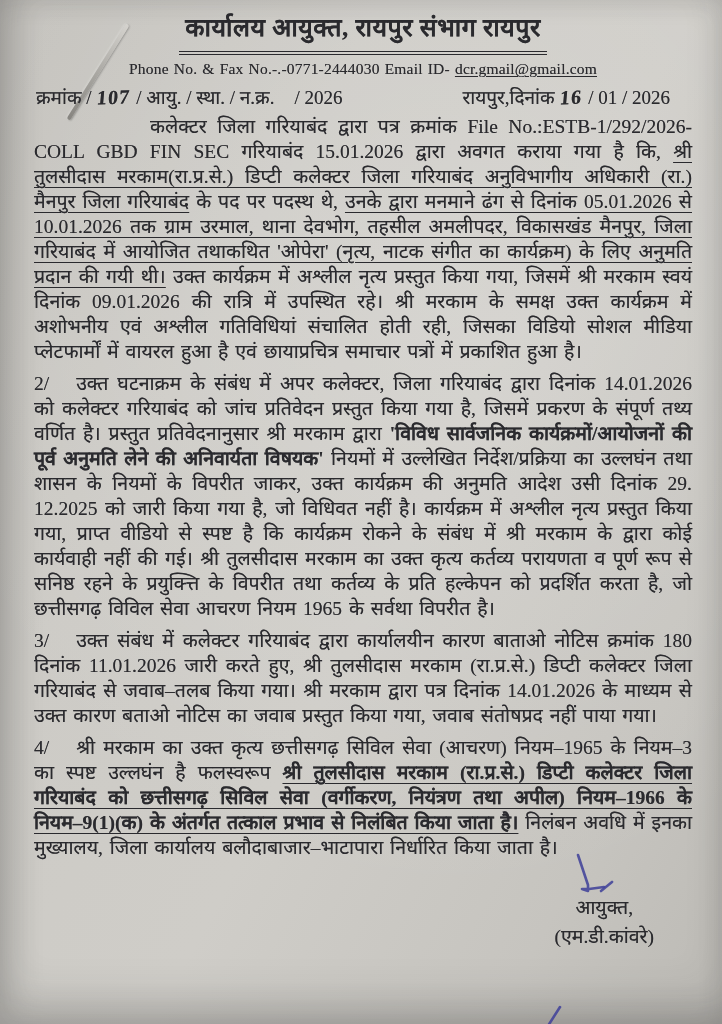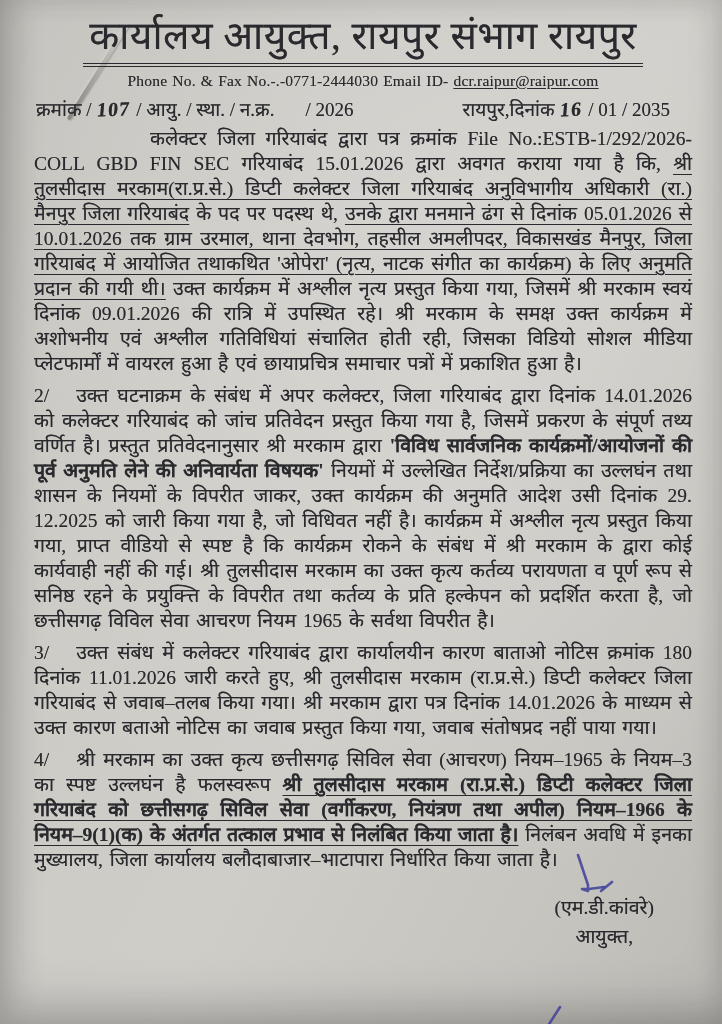--- a/index.html
+++ b/index.html
@@ -39,25 +39,25 @@
     border-radius: 2px;
     opacity: 0.8;
   }
   .content {
     position: absolute;
     left: 34px; right: 30px; top: 12px;
   }
   .title-wrap { text-align: center; }
   .title {
     display: inline-block;
-    font-size: 39px;
-    font-weight: 400;
+    font-size: 25px;
+    font-weight: 700;
     letter-spacing: 0.5px;
     border-bottom: 4px double var(--ink);
-    padding: 0 6px 2px 6px;
+    padding: 0 6px 8px 6px;
     line-height: 1.25;
   }
   .contact {
     text-align: center;
     font-size: 15.5px;
     margin-top: 5px;
     letter-spacing: 0.2px;
     word-spacing: 1px;
   }
   .contact .email { text-decoration: underline; text-underline-offset: 2px; }
@@ -69,21 +69,21 @@
     letter-spacing: 2px;
   }
   .ref-row {
     display: flex;
     justify-content: space-between;
     font-size: 19px;
     margin-top: 5px;
     line-height: 28px;
   }
   .ref-left { padding-left: 2px; }
-  .ref-year { margin-left: 31px; }
+  .ref-year { margin-left: 20px; }
   .ref-right { padding-right: 22px; }
   .hw {
     display: inline-block;
     transform: skew(-7deg) rotate(-2deg);
     font-weight: 600;
     font-size: 1.06em;
     letter-spacing: 1px;
     padding: 0 1px;
   }
   .body-text { margin-top: 2px; }
@@ -126,49 +126,49 @@
 
   <div class="crease"></div>
 
   <div class="content">
 
     <div class="title-wrap">
       <span class="title">कार्यालय आयुक्त, रायपुर संभाग रायपुर</span>
     </div>
 
     <div class="contact">
-      <span>Phone No. &amp; Fax No.-.-0771-2444030  Email ID- </span><span class="email">dcr.raipur@raipur.com</span>
+      <span>Phone No. &amp; Fax No.-.-0771-2444030  Email ID- </span><span class="email">dcr.gmail@gmail.com</span>
     </div>
 
 
     <div class="ref-row">
       <div class="ref-left">
         <span>क्रमांक / </span><span class="hw">107</span><span> / आयु. / स्था. / न.क्र.</span><span class="ref-year">/ 2026</span>
       </div>
       <div class="ref-right">
-        <span>रायपुर,दिनांक </span><span class="hw">16</span><span> / 01 / 2035</span>
+        <span>रायपुर,दिनांक </span><span class="hw">16</span><span> / 01 / 2026</span>
       </div>
     </div>
 
     <div class="body-text" id="paras">
         <p class="para indent"><span>कलेक्टर जिला गरियाबंद द्वारा पत्र क्रमांक File No.:ESTB-1/292/2026-COLL GBD FIN SEC गरियाबंद 15.01.2026 द्वारा अवगत कराया गया है कि, </span><span class="u">श्री तुलसीदास मरकाम(रा.प्र.से.) डिप्टी कलेक्टर जिला गरियाबंद अनुविभागीय अधिकारी (रा.) मैनपुर जिला गरियाबंद</span><span> के पद पर पदस्थ थे, </span><span class="u">उनके द्वारा मनमाने ढंग से दिनांक 05.01.2026 से 10.01.2026 तक ग्राम उरमाल, थाना देवभोग, तहसील अमलीपदर, विकासखंड मैनपुर, जिला गरियाबंद में आयोजित तथाकथित 'ओपेरा' (नृत्य, नाटक संगीत का कार्यक्रम) के लिए अनुमति प्रदान की गयी थी।</span><span> उक्त कार्यक्रम में अश्लील नृत्य प्रस्तुत किया गया, जिसमें श्री मरकाम स्वयं दिनांक 09.01.2026 की रात्रि में उपस्थित रहे। श्री मरकाम के समक्ष उक्त कार्यक्रम में अशोभनीय एवं अश्लील गतिविधियां संचालित होती रही, जिसका विडियो सोशल मीडिया प्लेटफार्मों में वायरल हुआ है एवं छायाप्रचित्र समाचार पत्रों में प्रकाशित हुआ है।</span></p>
         <p class="para"><span class="pnum">2/</span><span>उक्त घटनाक्रम के संबंध में अपर कलेक्टर, जिला गरियाबंद द्वारा दिनांक 14.01.2026 को कलेक्टर गरियाबंद को जांच प्रतिवेदन प्रस्तुत किया गया है, जिसमें प्रकरण के संपूर्ण तथ्य वर्णित है। प्रस्तुत प्रतिवेदनानुसार श्री मरकाम द्वारा </span><span class="b">'विविध सार्वजनिक कार्यक्रमों/आयोजनों की पूर्व अनुमति लेने की अनिवार्यता विषयक'</span><span> नियमों में उल्लेखित निर्देश/प्रक्रिया का उल्लघंन तथा शासन के नियमों के विपरीत जाकर, उक्त कार्यक्रम की अनुमति आदेश उसी दिनांक 29. 12.2025 को जारी किया गया है, जो विधिवत नहीं है। कार्यक्रम में अश्लील नृत्य प्रस्तुत किया गया, प्राप्त वीडियो से स्पष्ट है कि कार्यक्रम रोकने के संबंध में श्री मरकाम के द्वारा कोई कार्यवाही नहीं की गई। श्री तुलसीदास मरकाम का उक्त कृत्य कर्तव्य परायणता व पूर्ण रूप से सनिष्ठ रहने के प्रयुक्त्ति के विपरीत तथा कर्तव्य के प्रति हल्केपन को प्रदर्शित करता है, जो छत्तीसगढ़ विविल सेवा आचरण नियम 1965 के सर्वथा विपरीत है।</span></p>
         <p class="para"><span class="pnum">3/</span><span>उक्त संबंध में कलेक्टर गरियाबंद द्वारा कार्यालयीन कारण बाताओ नोटिस क्रमांक 180 दिनांक 11.01.2026 जारी करते हुए, श्री तुलसीदास मरकाम (रा.प्र.से.) डिप्टी कलेक्टर जिला गरियाबंद से जवाब–तलब किया गया। श्री मरकाम द्वारा पत्र दिनांक 14.01.2026 के माध्यम से उक्त कारण बताओ नोटिस का जवाब प्रस्तुत किया गया, जवाब संतोषप्रद नहीं पाया गया।</span></p>
         <p class="para"><span class="pnum">4/</span><span>श्री मरकाम का उक्त कृत्य छत्तीसगढ़ सिविल सेवा (आचरण) नियम–1965 के नियम–3 का स्पष्ट उल्लघंन है फलस्वरूप </span><span class="b u">श्री तुलसीदास मरकाम (रा.प्र.से.) डिप्टी कलेक्टर जिला गरियाबंद को छत्तीसगढ़ सिविल सेवा (वर्गीकरण, नियंत्रण तथा अपील) नियम–1966 के नियम–9(1)(क) के अंतर्गत तत्काल प्रभाव से निलंबित किया जाता है।</span><span> निलंबन अवधि में इनका मुख्यालय, जिला कार्यालय बलौदाबाजार–भाटापारा निर्धारित किया जाता है।</span></p>
       </div>
 
   </div>
 
   <div class="sig-block">
     <svg class="sig-ink" viewBox="0 0 56 50">
       <path class="sig-stroke" d="M10 4 L20 34 L20 40 L14 38 L21 38 L36 36"></path>
       <path class="sig-stroke" d="M33 40 L44 31"></path>
     </svg>
+    <div>आयुक्त,</div>
     <div>(एम.डी.कांवरे)</div>
-    <div>आयुक्त,</div>
     <div style="position:relative;">
       <svg class="division-ink" viewBox="0 0 30 48">
         <path class="sig-stroke" d="M22 4 L8 26 L16 30 L4 44 L12 40 L6 34"></path>
       </svg>
     </div>
   </div>
 
 </div>
 
 </body></html>

